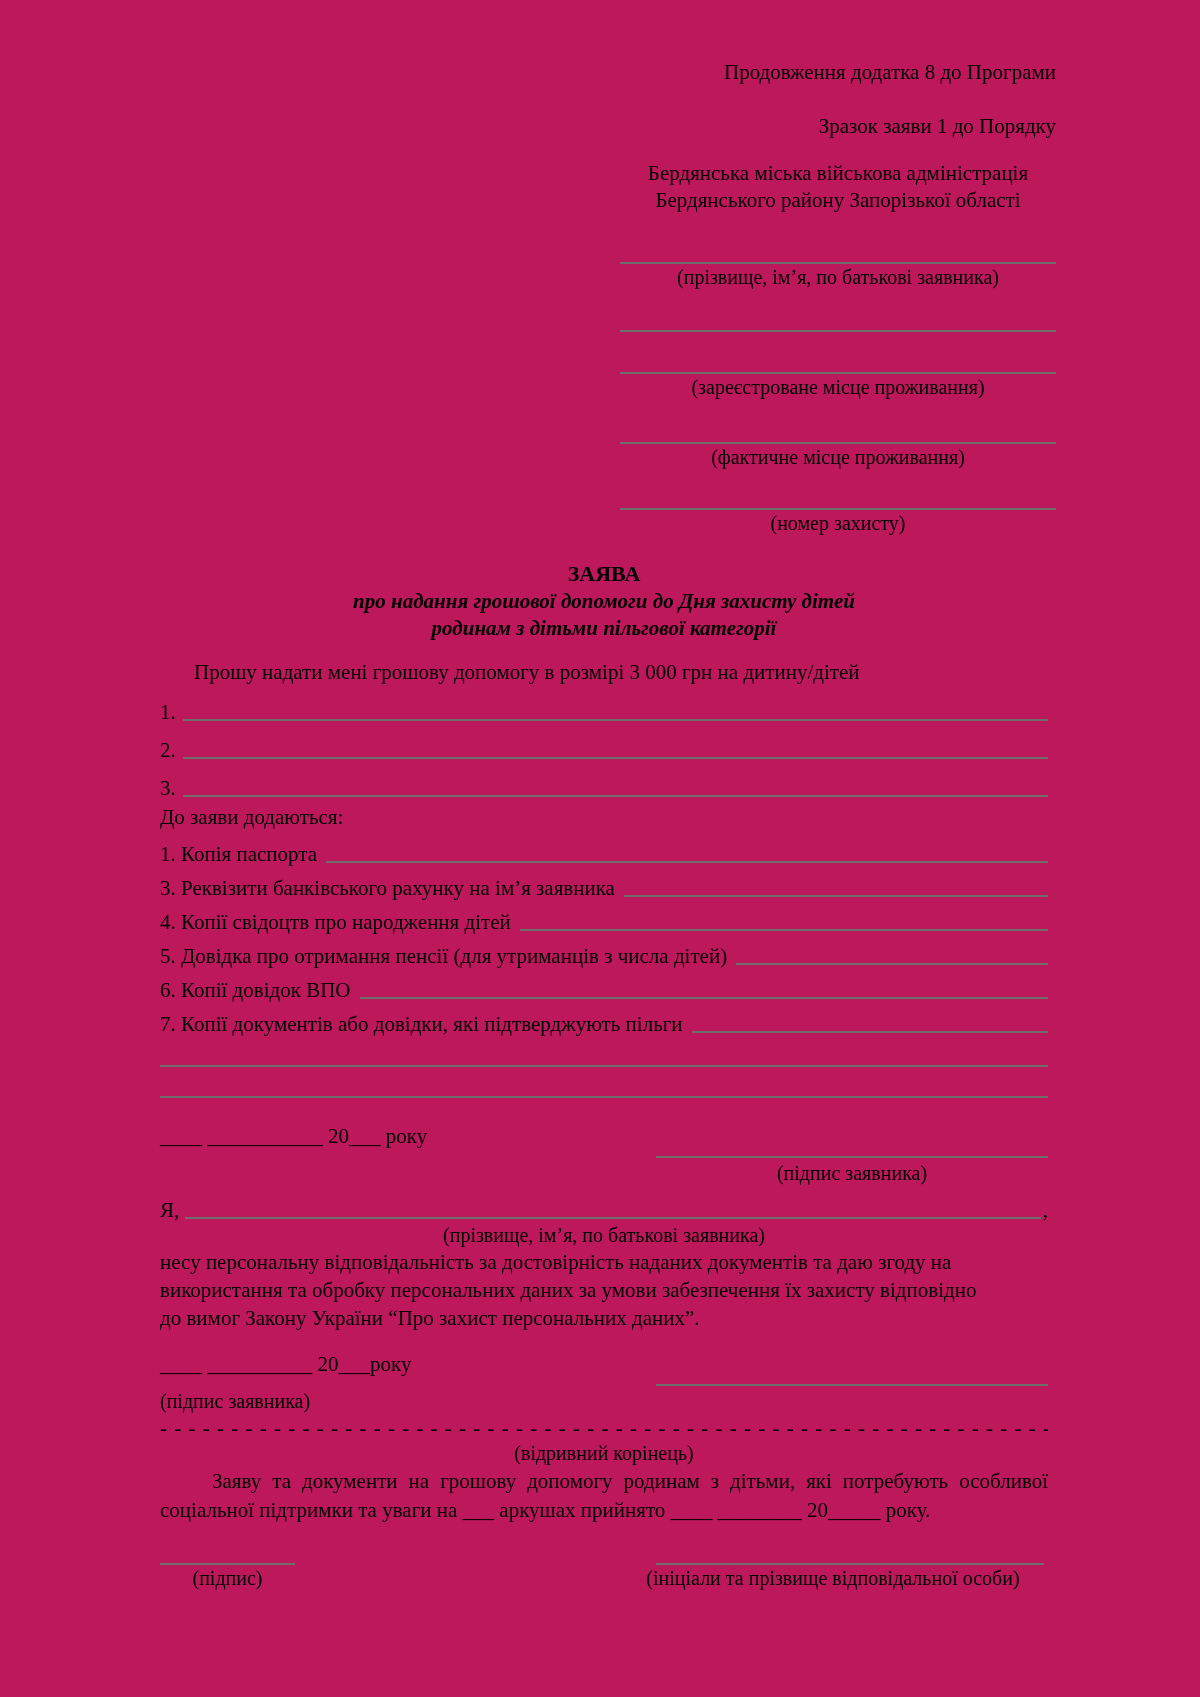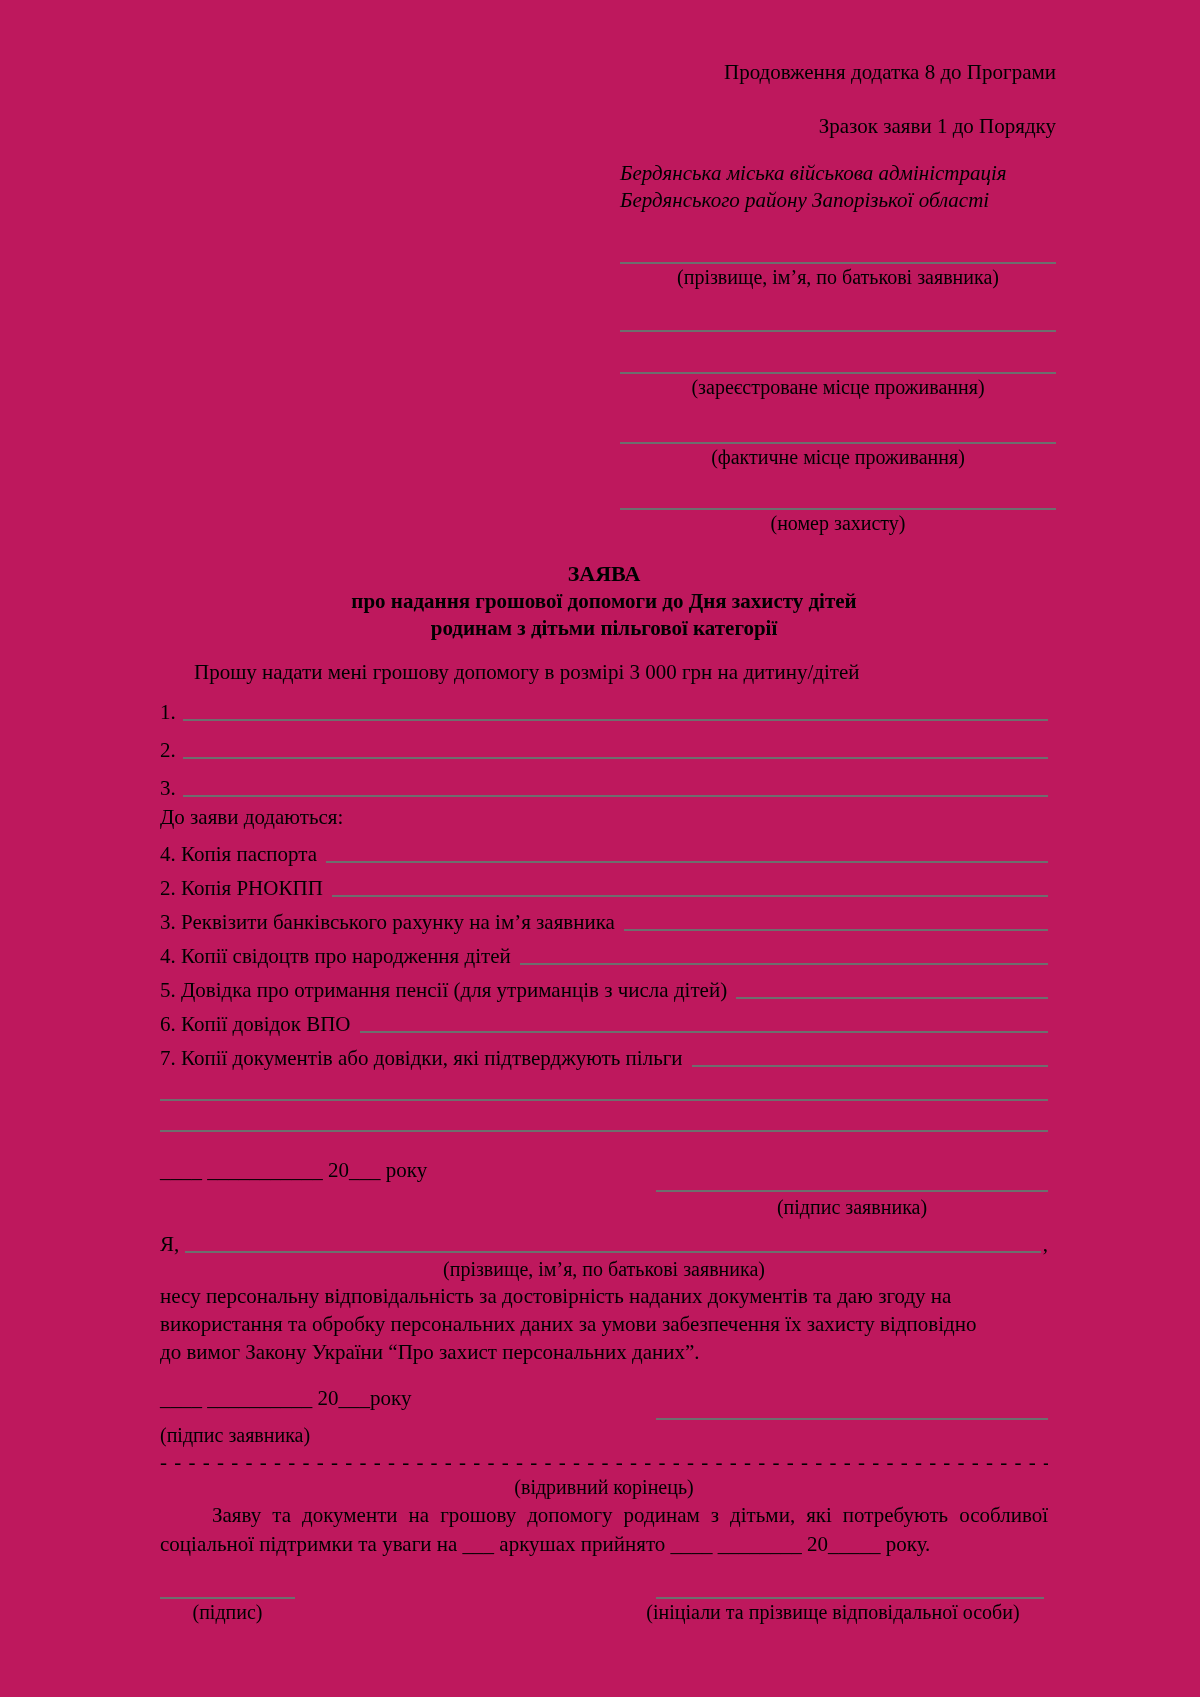--- a/index.html
+++ b/index.html
@@ -12,33 +12,33 @@
     font-family:"Liberation Serif", "DejaVu Serif", serif;
     font-size:21px;
     overflow:hidden;
   }
   .line { border-bottom:2px solid #6e6e6e; }
 
   
   .header { margin:58px 144px 0 620px; }
   .note { text-align:right; line-height:28px; }
   .note2 { margin-top:26px; }
-  .org { margin-top:20px; line-height:27px; text-align:left;font-style:italic; }
+  .org { margin-top:20px; line-height:27px; text-align:center; }
   .h-blank1 { height:48px; }
   .h-blank2 { height:40px; }
   .h-blank3 { height:40px; }
   .h-blank4 { height:42px; }
   .h-blank5 { height:38px; }
   .h-label { text-align:center; font-size:20px; line-height:26px; }
 
   
   .content { margin:0 152px 0 160px; }
   .title { margin-top:24px; text-align:center; font-weight:bold; }
   .title-main { line-height:28px; font-size:22px; }
-  .title-sub { line-height:27px; font-size:21px; }
+  .title-sub { line-height:27px; font-size:21px;font-style:italic; }
   .intro { margin-top:16px; line-height:28px; text-indent:34px; }
 
   .child-row { display:flex; align-items:flex-end; height:38px; }
   .child-num { padding-right:7px; line-height:24px; }
   .fill { flex:1 1 auto; align-self:stretch; margin-bottom:3px; border-bottom:2px solid #6e6e6e; }
 
   .attach-heading { margin-top:2px; line-height:30px; }
   .attach-row { display:flex; align-items:flex-end; height:34px; }
   .attach-label { white-space:nowrap; line-height:24px; }
   .attach-row .fill { margin-left:9px; }
@@ -114,25 +114,21 @@
       <div class="fill"></div>
     </div>
     <div class="child-row">
       <span class="child-num">3.</span>
       <div class="fill"></div>
     </div>
 
     <div class="attach-heading">До заяви додаються:</div>
 
     <div class="attach-row">
-      <span class="attach-label">4. Копія паспорта</span>
-      <div class="fill"></div>
-    </div>
-    <div class="attach-row">
-      <span class="attach-label">2. Копія РНОКПП</span>
+      <span class="attach-label">1. Копія паспорта</span>
       <div class="fill"></div>
     </div>
     <div class="attach-row">
       <span class="attach-label">3. Реквізити банківського рахунку на ім’я заявника</span>
       <div class="fill"></div>
     </div>
     <div class="attach-row">
       <span class="attach-label">4. Копії свідоцтв про народження дітей</span>
       <div class="fill"></div>
     </div>

